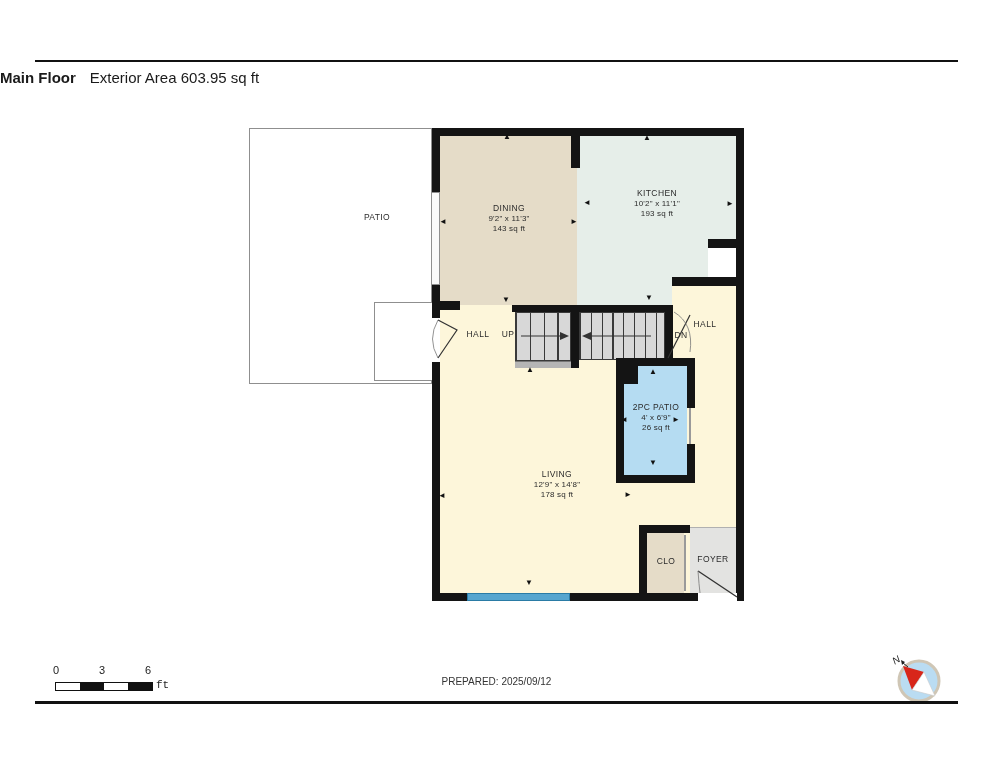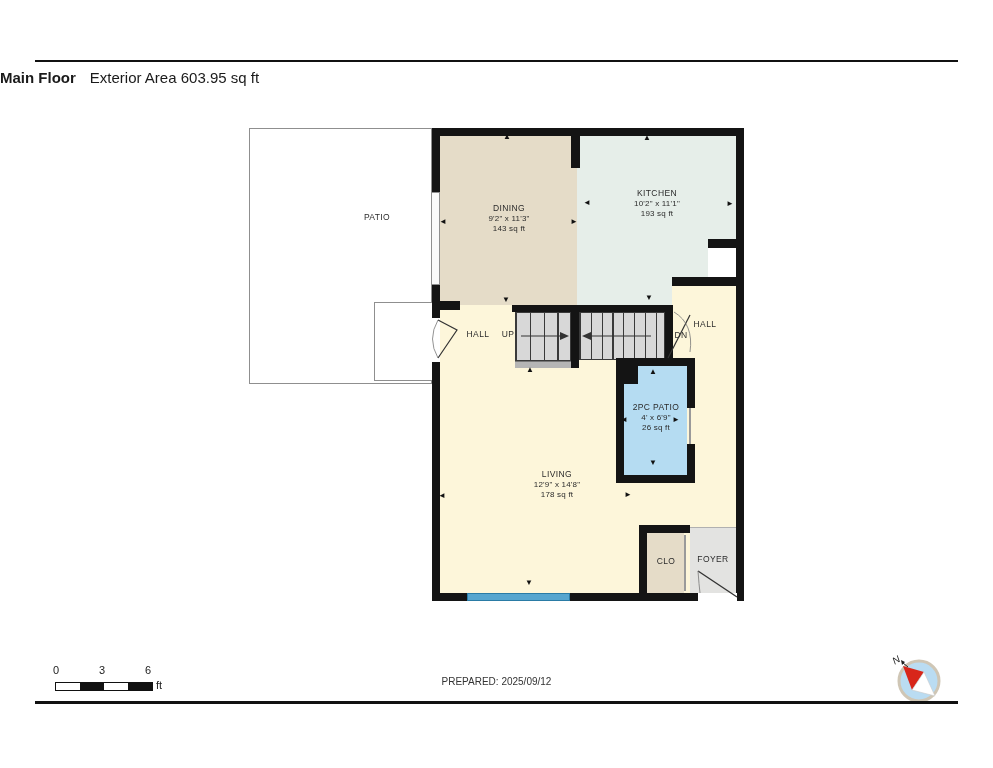--- a/index.html
+++ b/index.html
@@ -168,21 +168,21 @@
 
   <span class="scale-num" style="left:53px;top:664px;">0</span>
   <span class="scale-num" style="left:99px;top:664px;">3</span>
   <span class="scale-num" style="left:145px;top:664px;">6</span>
   <div class="scale-bar" style="left:55px;top:682px;">
     <div class="seg w"></div>
     <div class="seg b"></div>
     <div class="seg w"></div>
     <div class="seg b"></div>
   </div>
-  <span class="scale-num" style="left:156px;top:679px;">ft</span>
+  <span class="scale-num" style="left:156px;top:679px;font-family:Liberation Mono, monospace;">ft</span>
 
   <div class="prepared">PREPARED: 2025/09/12</div>
 
   <svg style="left:891px;top:650px;" width="58" height="58" viewBox="0 0 58 58">
     <circle cx="28" cy="31" r="20" fill="#badcf2" stroke="#cfc6b5" stroke-width="3"></circle>
     <polygon points="12,16 33,22 21,40" fill="#d8261a"></polygon>
     <polygon points="44,46 33,22 21,40" fill="#ffffff" stroke="#c9c9c9" stroke-width="0.6"></polygon>
     <text x="2" y="12" font-size="10" font-style="italic" fill="#222" transform="rotate(-30 8 10)">N</text>
     <line x1="12" y1="13" x2="17" y2="17" stroke="#222" stroke-width="1"></line>
     <polygon points="10,10 14,12 11,15" fill="#222"></polygon>

